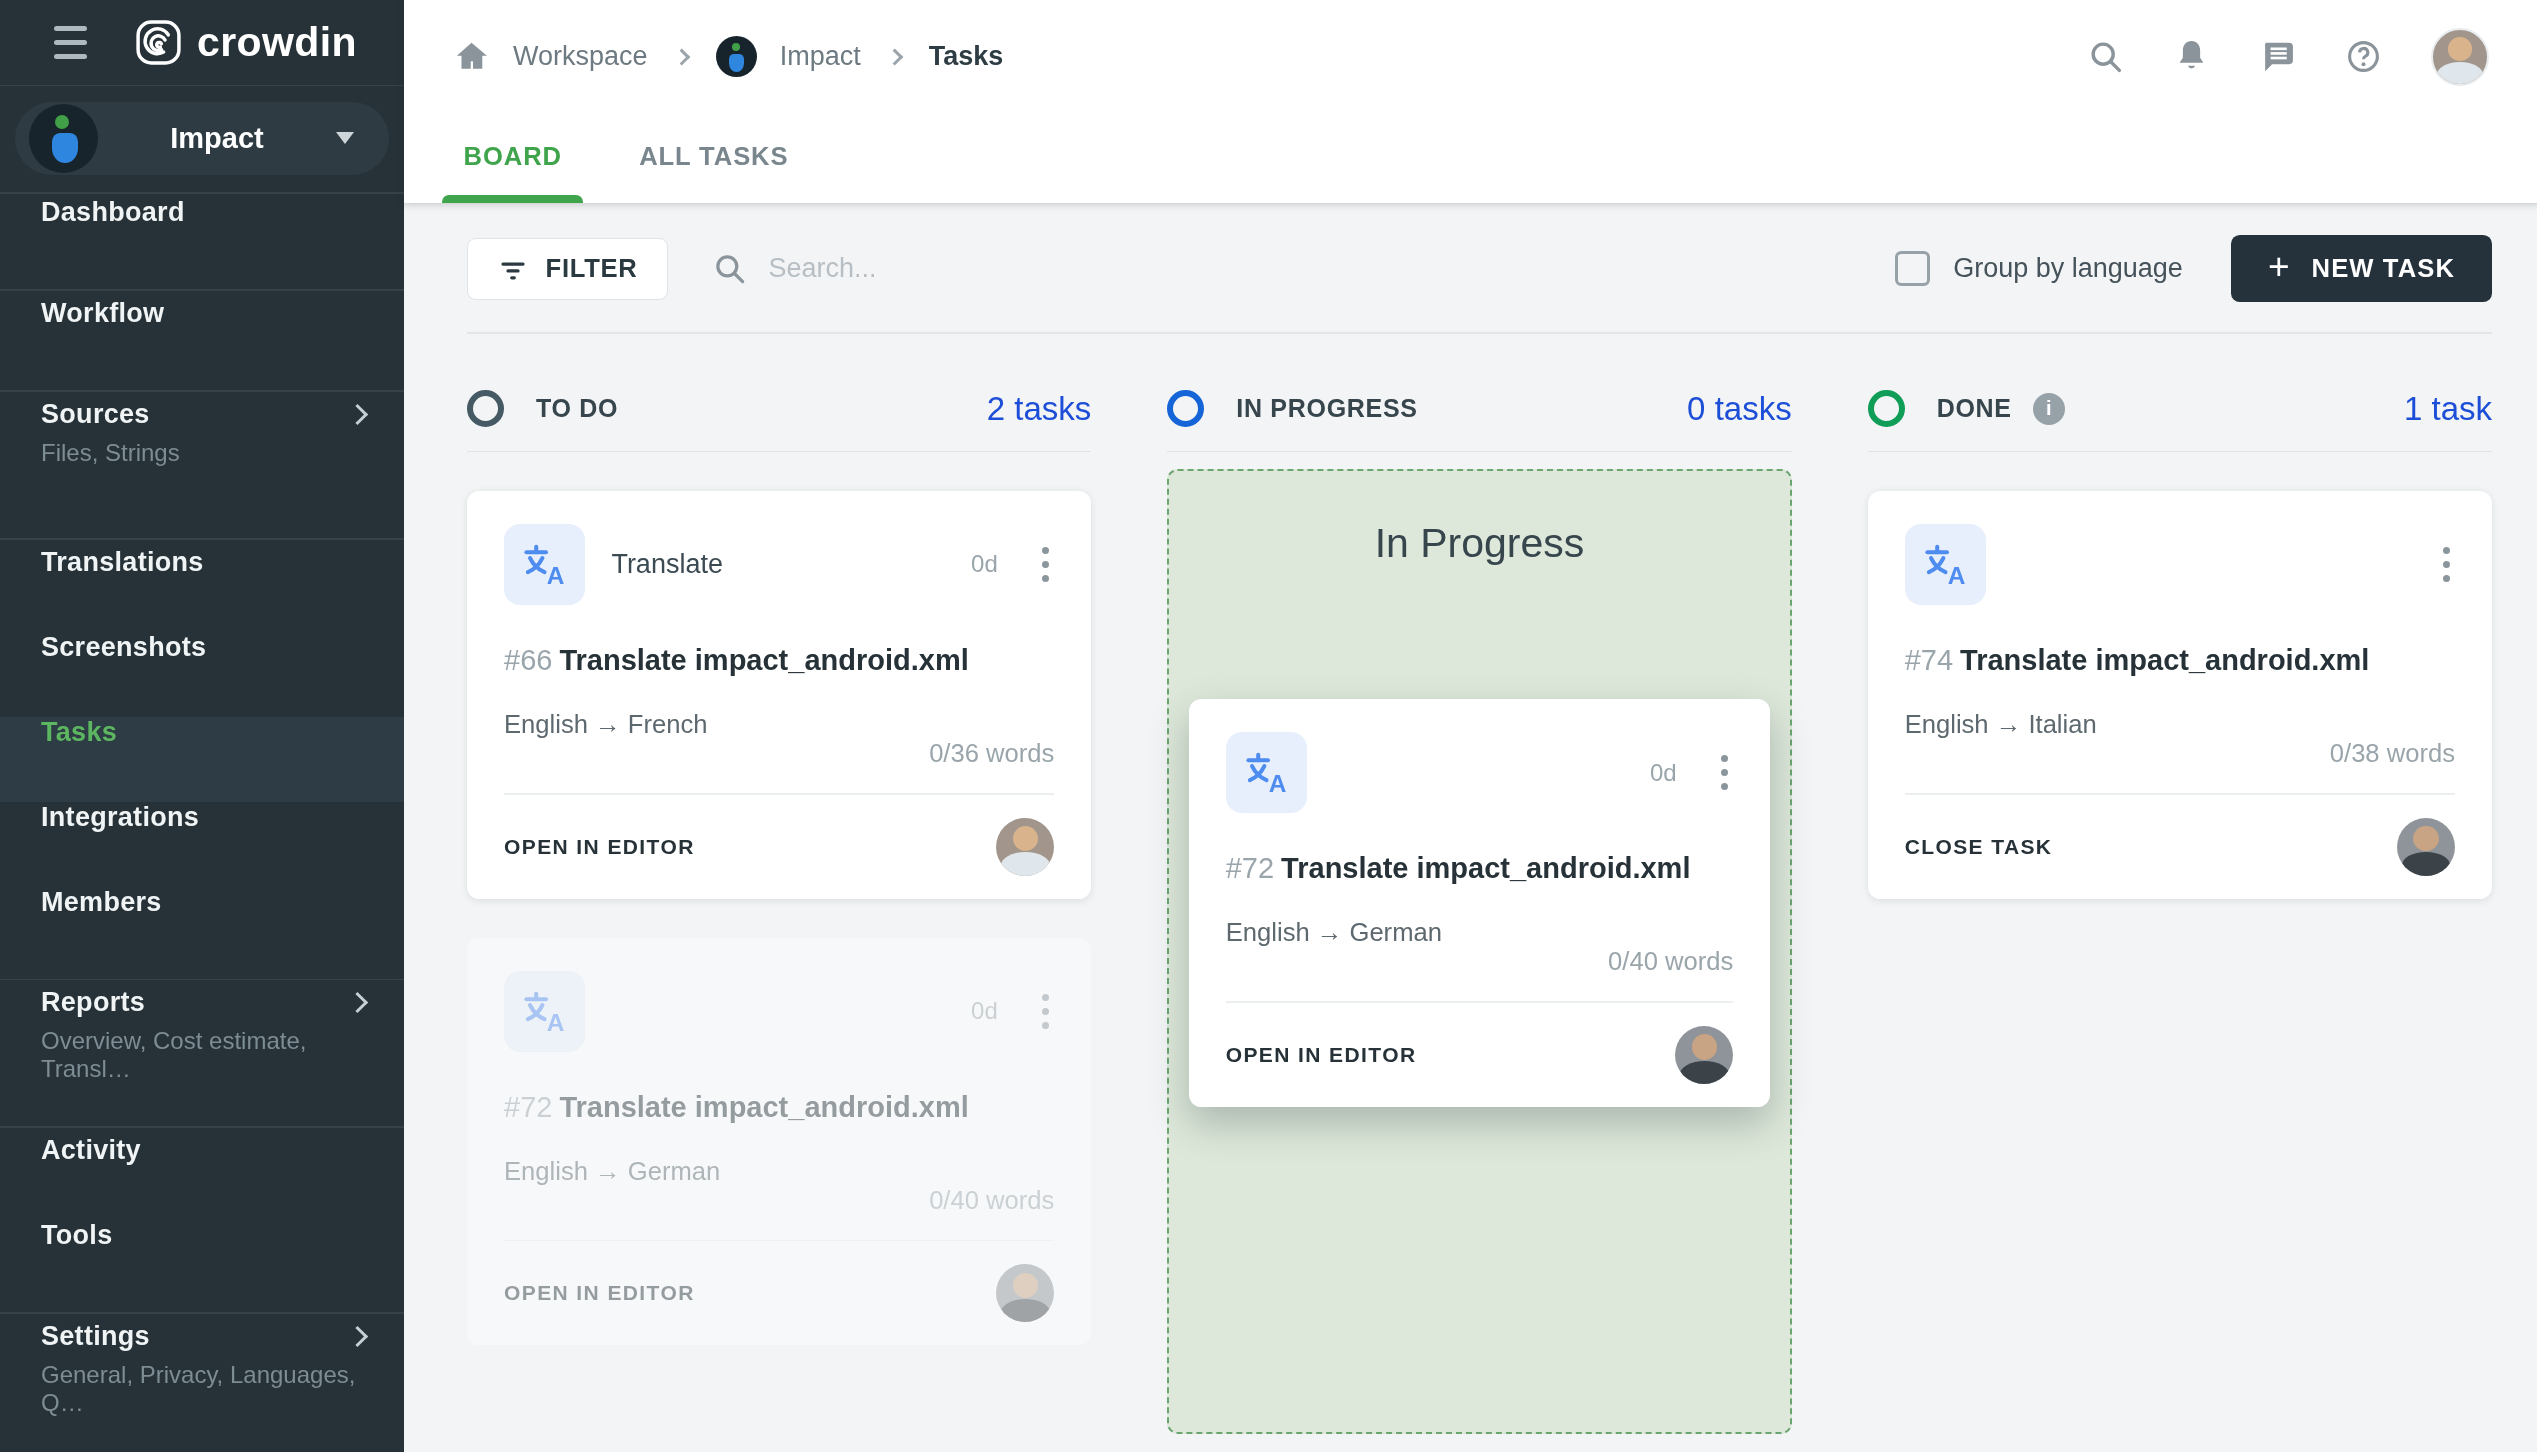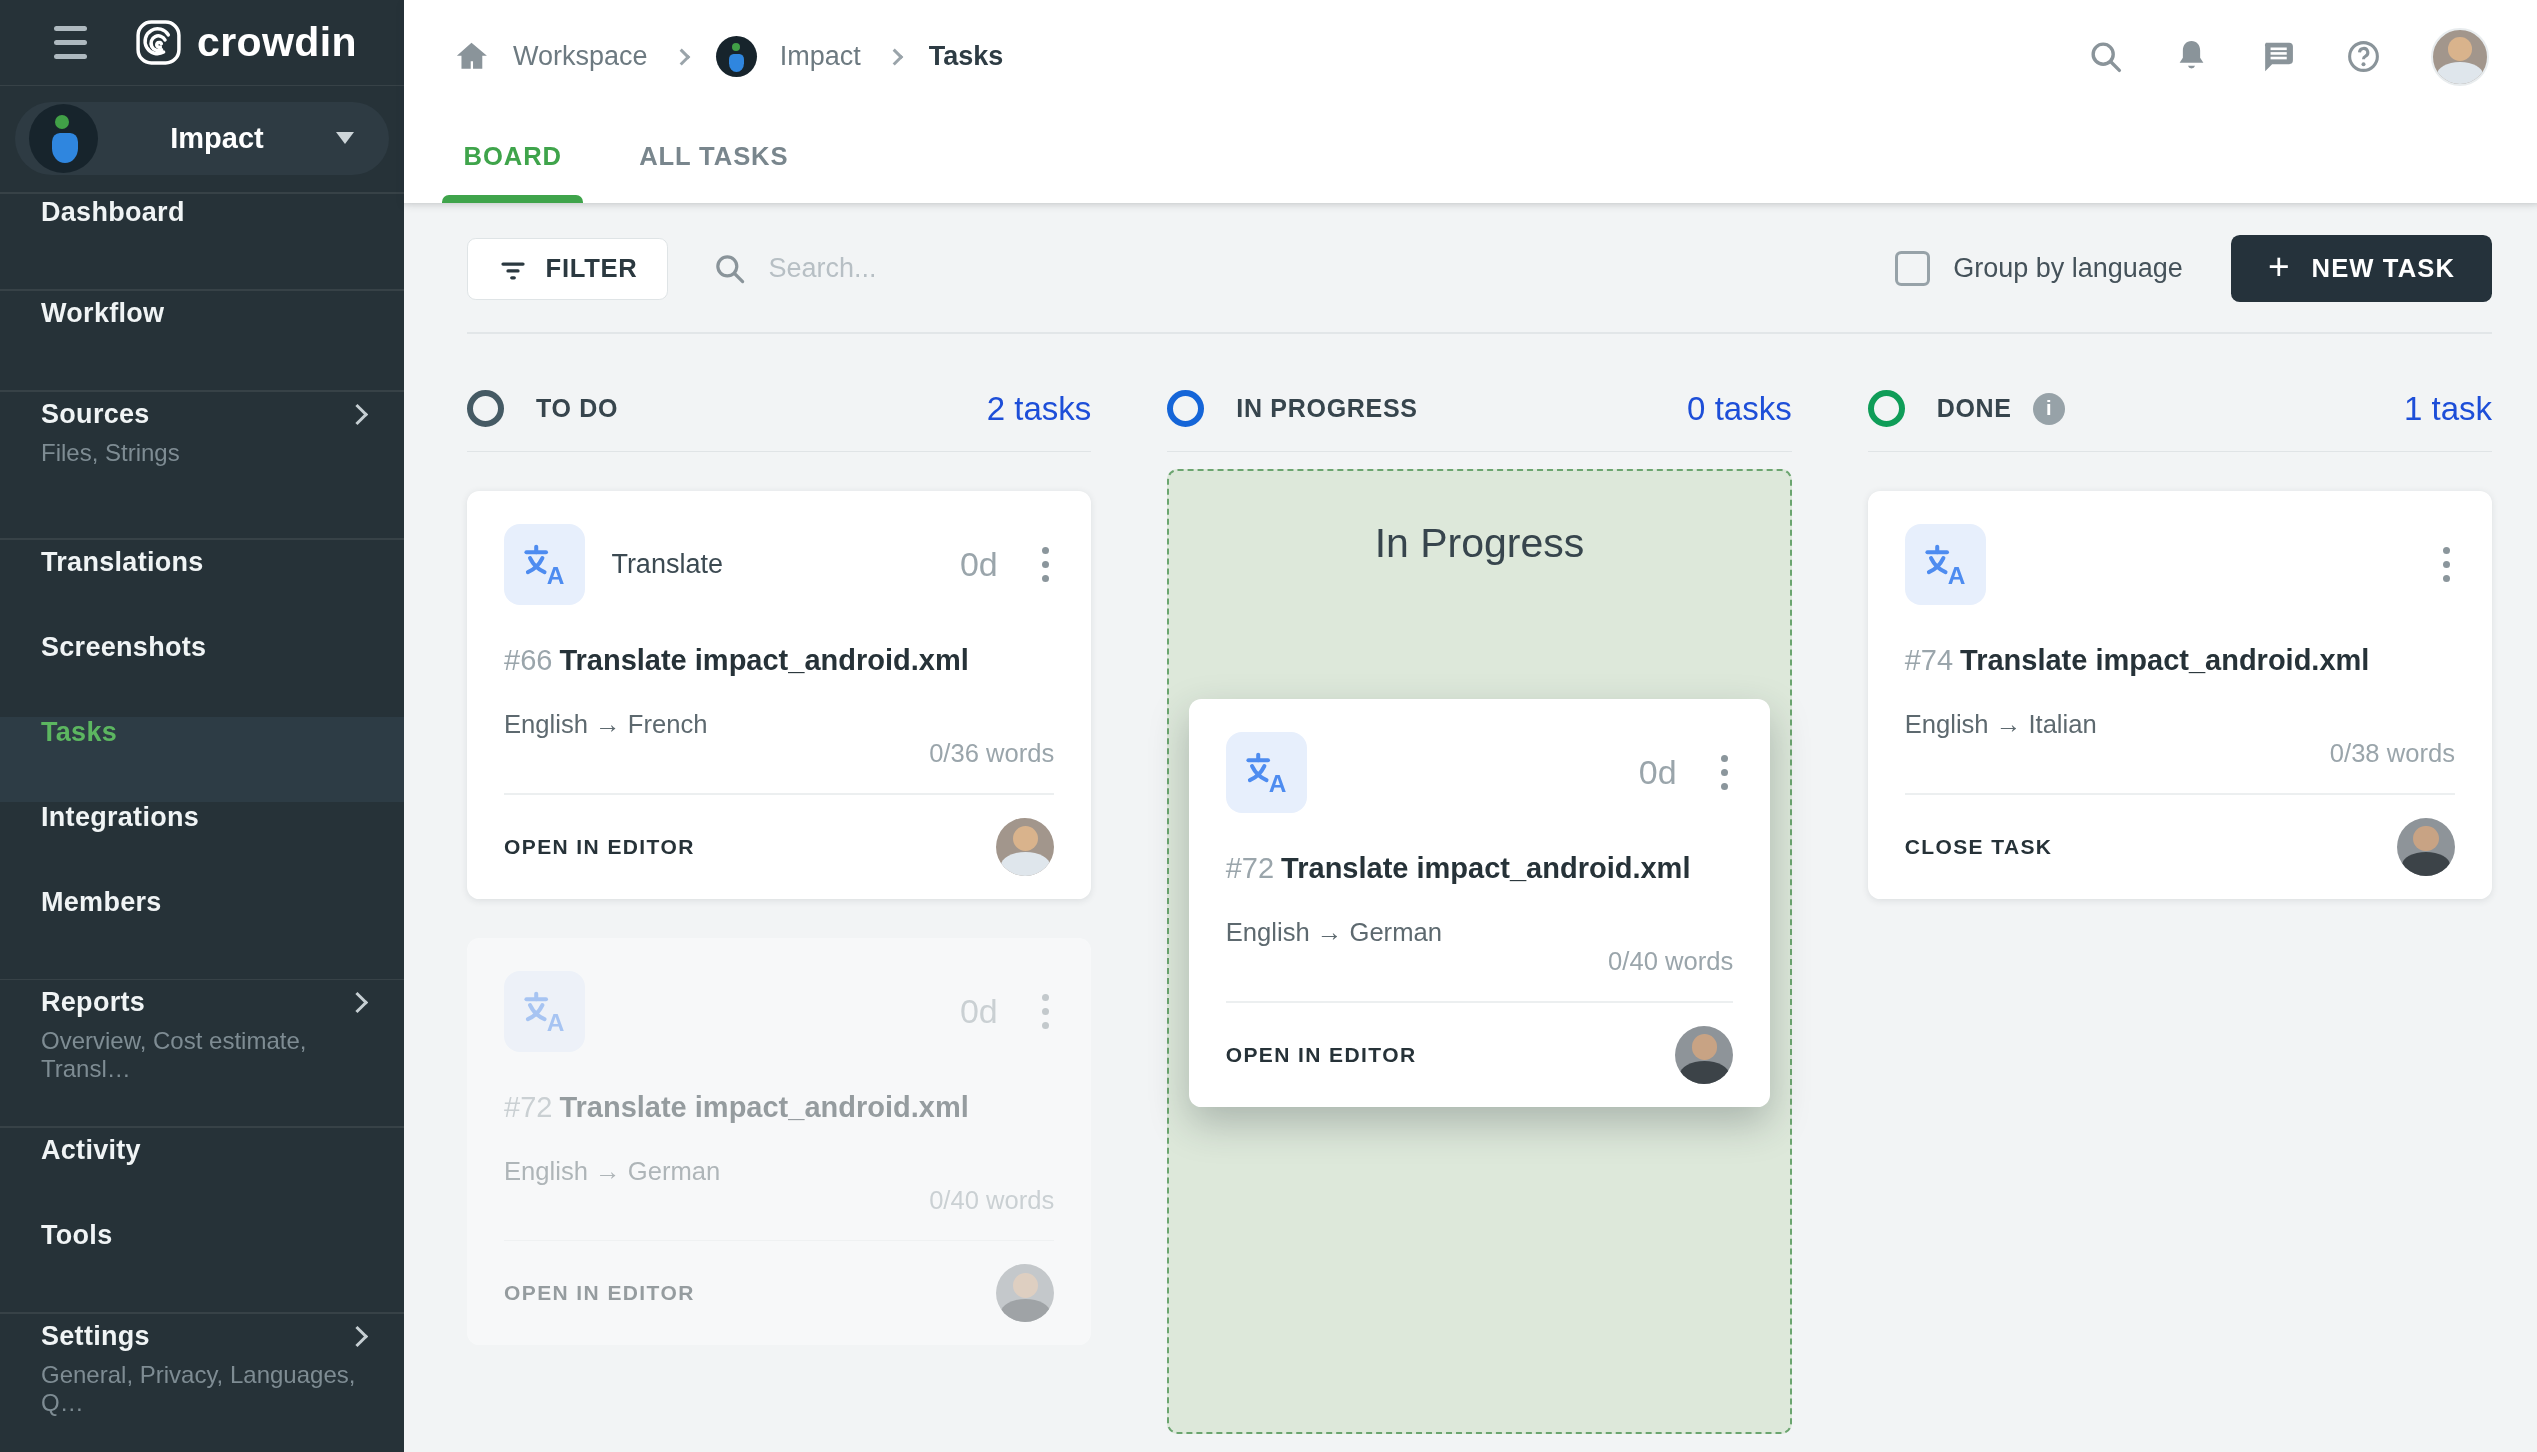--- a/index.html
+++ b/index.html
@@ -102,21 +102,21 @@
   .cards { margin-top:39px; display:flex; flex-direction:column; gap:39px; }
 
   
   .card { background:#fff; border-radius:12.3px; box-shadow:0 1.8px 7px rgba(38,50,56,.10);
     padding:33px 37px 0; min-height:398px; display:flex; flex-direction:column; cursor:pointer; }
   .card-top { display:flex; align-items:center; }
   .ticon { width:81px; height:81px; border-radius:16px; background:#e7effc; display:flex;
     align-items:center; justify-content:center; flex-shrink:0; }
   .ticon svg { width:51px; height:51px; }
   .ttype { margin-left:26.4px; font-size:27px; color:#3c4a52; }
-  .dur { margin-left:auto; font-size:34px; color:#9aa5ab; }
+  .dur { margin-left:auto; font-size:24px; color:#9aa5ab; }
   .kebab { margin-left:39px; display:flex; flex-direction:column; gap:7px; padding:5.3px; cursor:pointer; }
   .kebab i { width:7px; height:7px; border-radius:50%; background:#8b969c; }
   .card-title { margin-top:39px; font-size:29px; }
   .tid { color:#9aa5ab; }
   .tname { font-weight:bold; color:#263238; margin-left:7px; }
   .langs { margin-top:33px; font-size:25.6px; color:#5d696f; }
   .words { margin-top:auto; align-self:flex-end; font-size:25.6px; color:#9aa5ab; padding-bottom:25px; }
   .card-div { height:1.8px; background:#eceff0; }
   .card-actions { display:flex; align-items:center; justify-content:space-between; height:104px; }
   .action { font-size:21px; font-weight:bold; color:#263238; letter-spacing:1.4px; }

